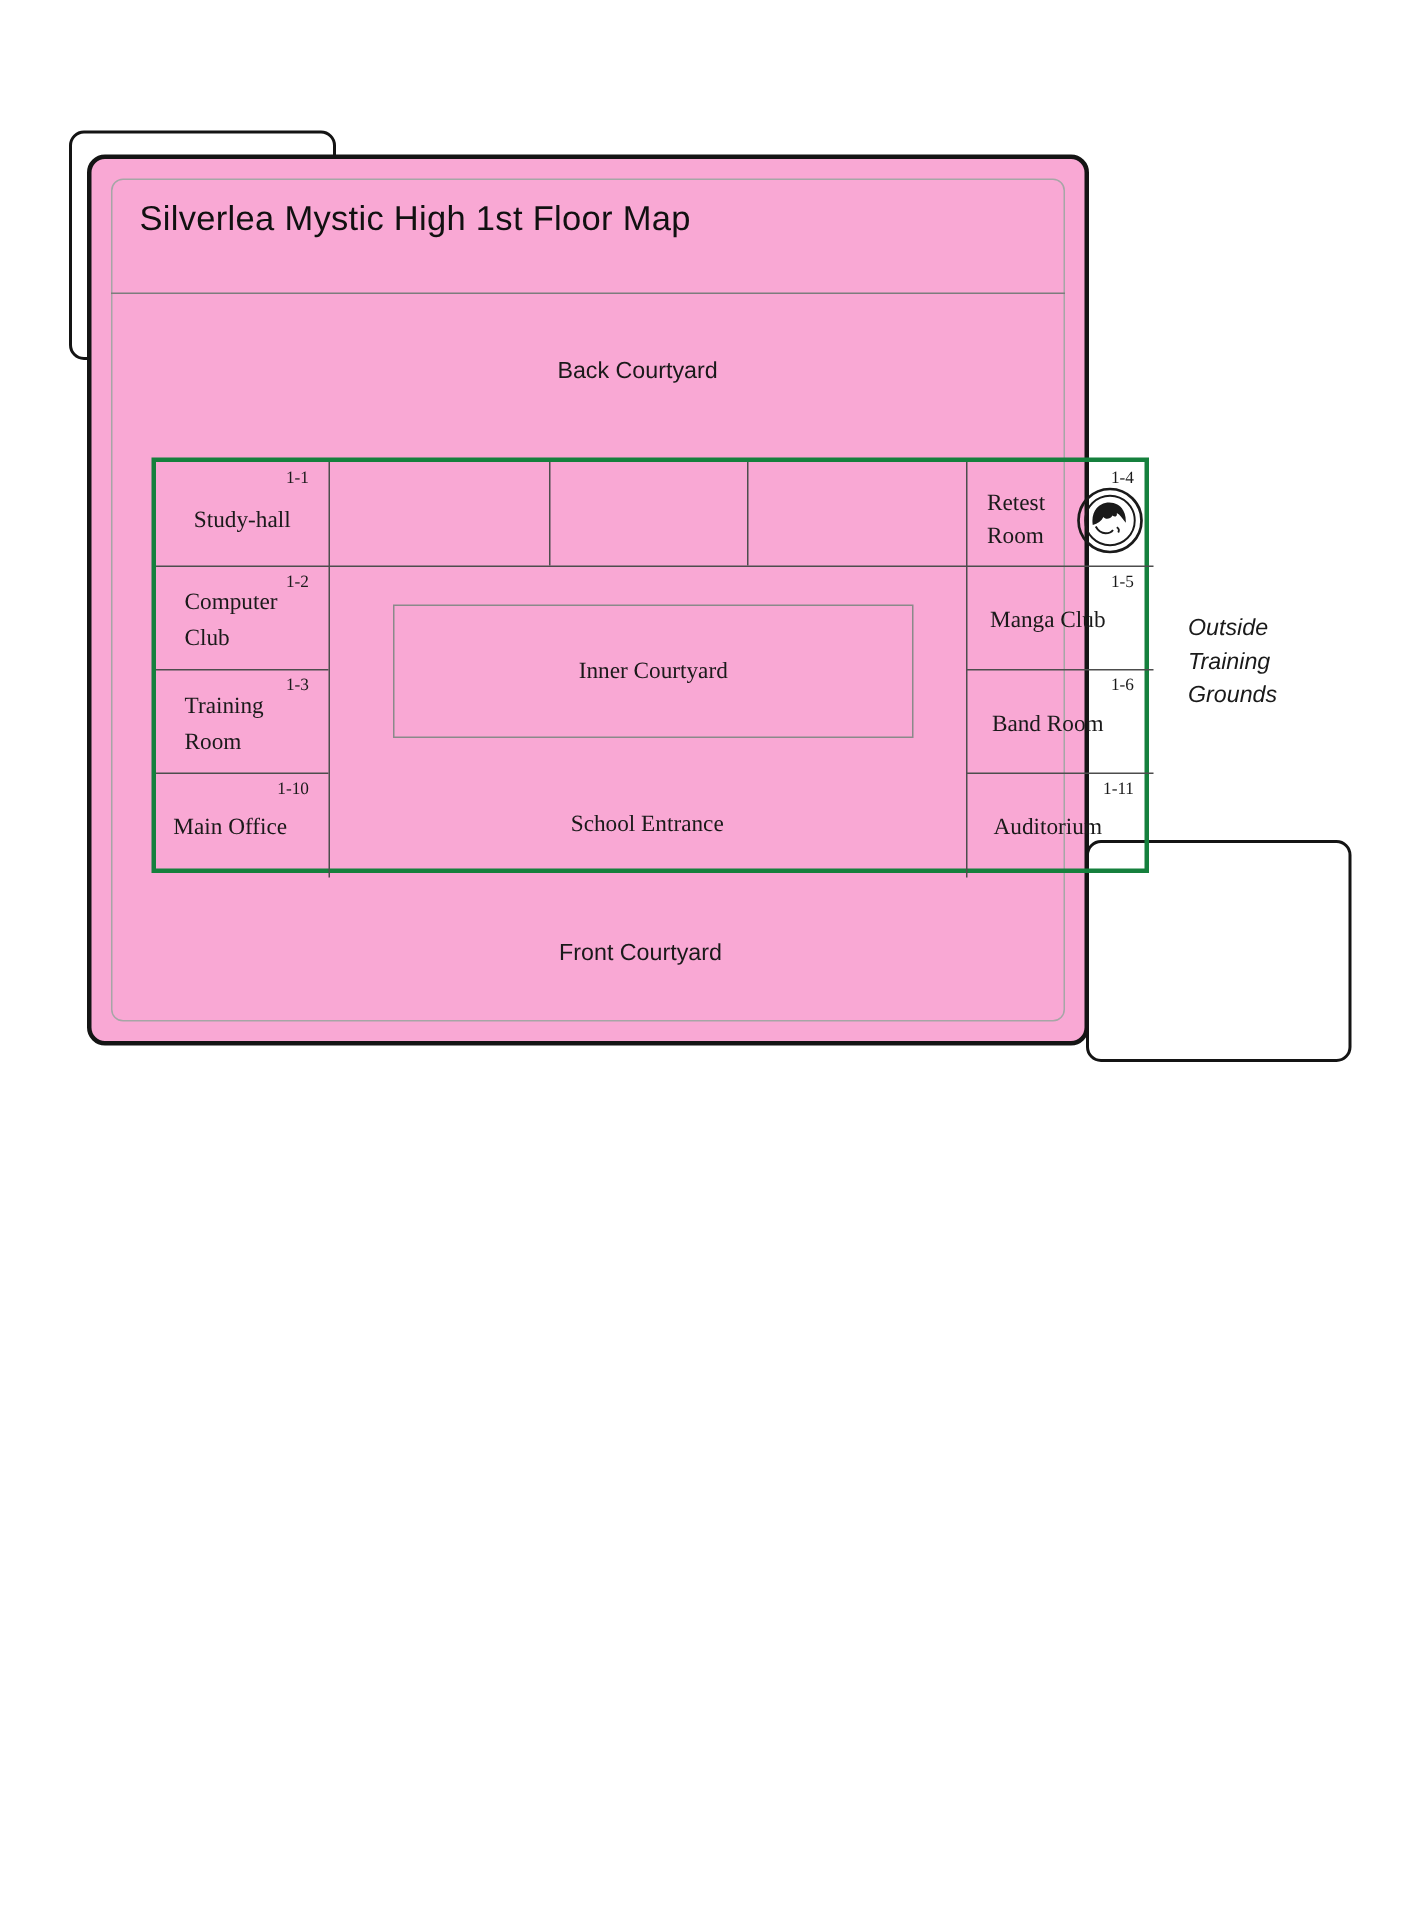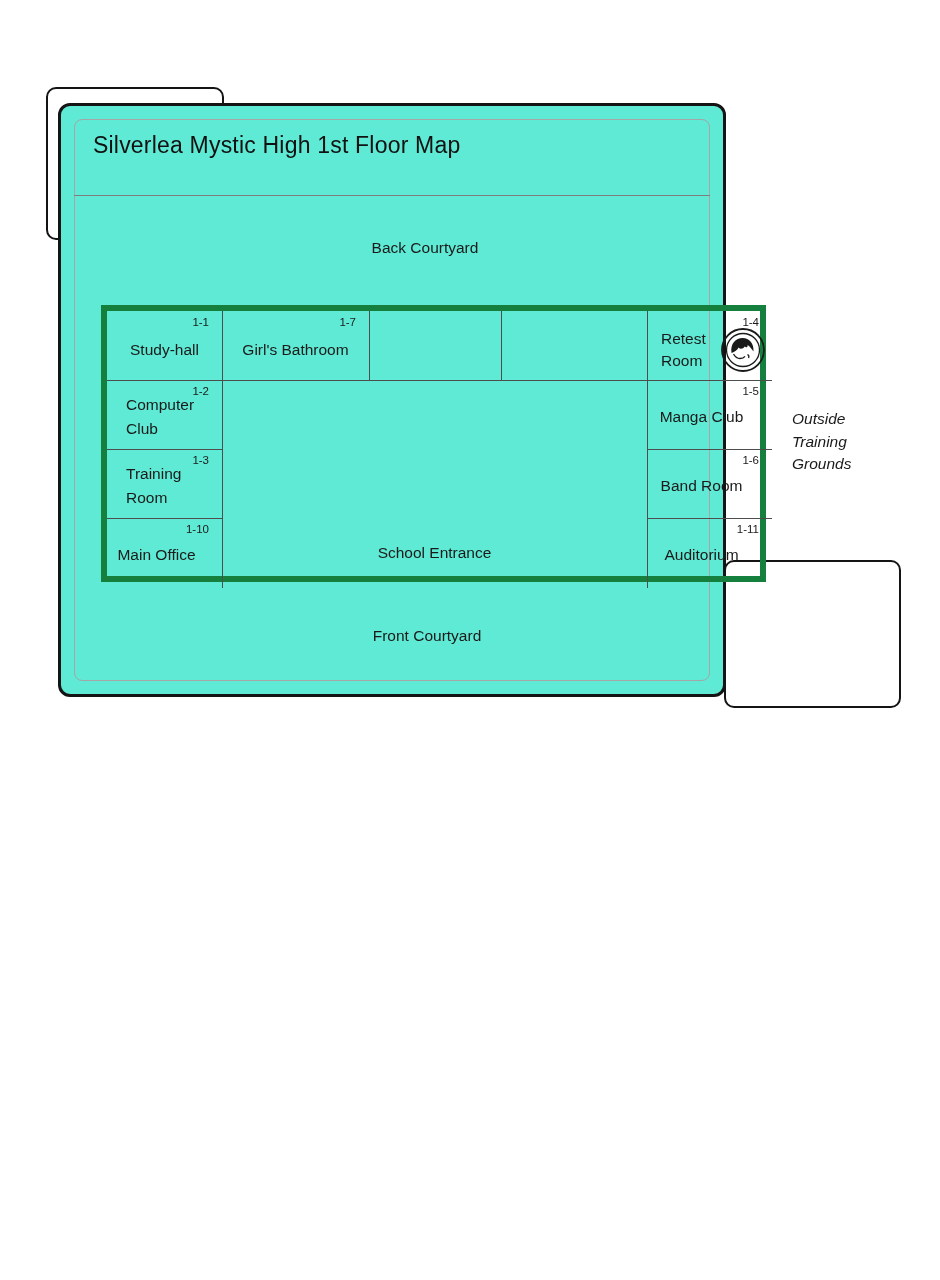--- a/index.html
+++ b/index.html
@@ -7,35 +7,35 @@
   body { font-family:"Liberation Sans","DejaVu Sans",sans-serif; color:#1a1a1a; }
   .screen { position:relative; width:940px; height:1280px; background:#fff; overflow:hidden; }
 
   
   .sheet { position:absolute; background:#fff; border:2.5px solid #141414; border-radius:10px; }
   .sheet-a { left:46px; top:87px; width:178px; height:153px; z-index:1; }
   .sheet-b { left:724px; top:560px; width:177px; height:148px; z-index:1; }
 
   
   .card { position:absolute; left:58px; top:103px; width:668px; height:594px;
-          background:#5eead4; border:3px solid #141414; border-radius:12px; z-index:2; }
+          background:#f9a8d4; border:3px solid #141414; border-radius:12px; z-index:2; }
   .card-inner-border { position:absolute; left:13px; top:13px; right:13px; bottom:13px;
           border:1px solid #a6a6a6; border-radius:8px; pointer-events:none; }
   .title { position:absolute; left:32px; top:26px; font-size:23px; letter-spacing:.2px; color:#111; }
   .title-sep { position:absolute; left:13px; right:13px; top:89px; height:1px; background:#7d7d7d; }
 
   
   .area-label { position:absolute; font-size:15.5px; color:#1a1a1a; white-space:nowrap; }
   .back-courtyard  { left:364px; top:133px; transform:translateX(-50%); }
   .front-courtyard { left:366px; top:521px; transform:translateX(-50%); }
   .outside-grounds { left:731px; top:302px; width:76px; white-space:normal; line-height:22.5px;font-style:italic; }
 
   
   .block { position:absolute; left:40px; top:199px; width:665px; height:277px;
-           border:6px solid #15803d; }
+           border:3px solid #15803d;font-family:Liberation Serif, serif; }
   .vline, .hline { position:absolute; background:#4d4d4d; }
   .vline { width:1px; } .hline { height:1px; }
   .v-leftcol  { left:115px; top:0; height:277px; }
   .v-girls    { left:262px; top:0; height:69px; }
   .v-janitors { left:394px; top:0; height:69px; }
   .v-rightcol { left:540px; top:0; height:277px; }
   .h-toprow   { left:0; top:69px; width:665px; }
   .h-l1 { left:0; top:138px; width:115px; }
   .h-l2 { left:0; top:207px; width:115px; }
   .h-r1 { left:540px; top:138px; width:125px; }
@@ -96,24 +96,20 @@
       <div class="hline h-l1"></div>
       <div class="hline h-l2"></div>
       <div class="hline h-r1"></div>
       <div class="hline h-r2"></div>
 
       <div class="room r-study">
         <span class="rnum">1-1</span>
         <span class="rname c">Study-hall</span>
       </div>
 
-      <div class="room r-girls">
-        <span class="rnum">1-7</span>
-        <span class="rname c">Girl's Bathroom</span>
-      </div>
 
 
 
       <div class="room r-retest">
         <span class="rnum">1-4</span>
         <span class="rname retest">Retest Room</span>
         <svg class="retest-icon" viewBox="0 0 46 46">
           <circle cx="23" cy="23" r="21" fill="none" stroke="#1a1a1a" stroke-width="1.8"></circle>
           <circle cx="23" cy="23" r="16.5" fill="none" stroke="#1a1a1a" stroke-width="1.3"></circle>
           <path d="M11.5 26 C10 16.5 16 11 22.5 11 c7 0 11.5 5.5 11 13.5 c-2.5 -3 -3.8 -5.5 -6 -6.5 c0.6 2 -1.2 3.1 -2.8 1.6 c-1.5 2.4 -4.6 3 -6.1 1 c-1.2 2.6 -3.8 4.4 -7.1 5.4 Z" fill="#1a1a1a"></path>
@@ -145,20 +141,23 @@
       <div class="room r-band">
         <span class="rnum">1-6</span>
         <span class="rname c2">Band Room</span>
       </div>
 
       <div class="room r-auditorium">
         <span class="rnum">1-11</span>
         <span class="rname c2">Auditorium</span>
       </div>
 
+      <div class="inner-courtyard">
+        <span class="area-text">Inner Courtyard</span>
+      </div>
       <div class="entrance-strip">
         <span class="area-text">School Entrance</span>
       </div>
     </div>
 
     <div class="area-label outside-grounds">Outside Training Grounds</div>
 
     <div class="area-label front-courtyard">Front Courtyard</div>
   </div>
 

